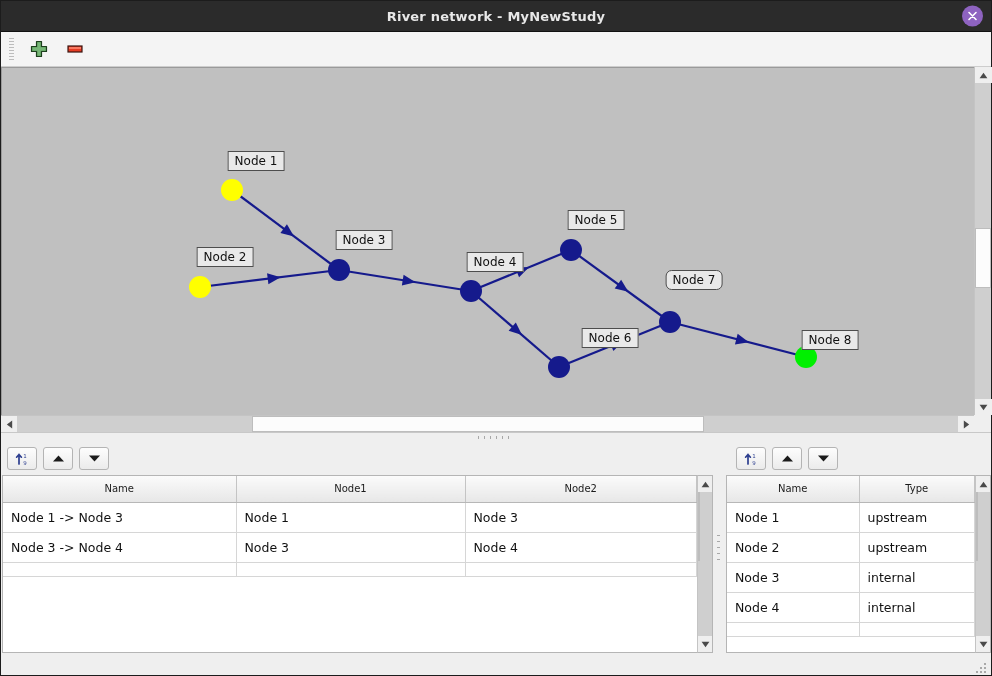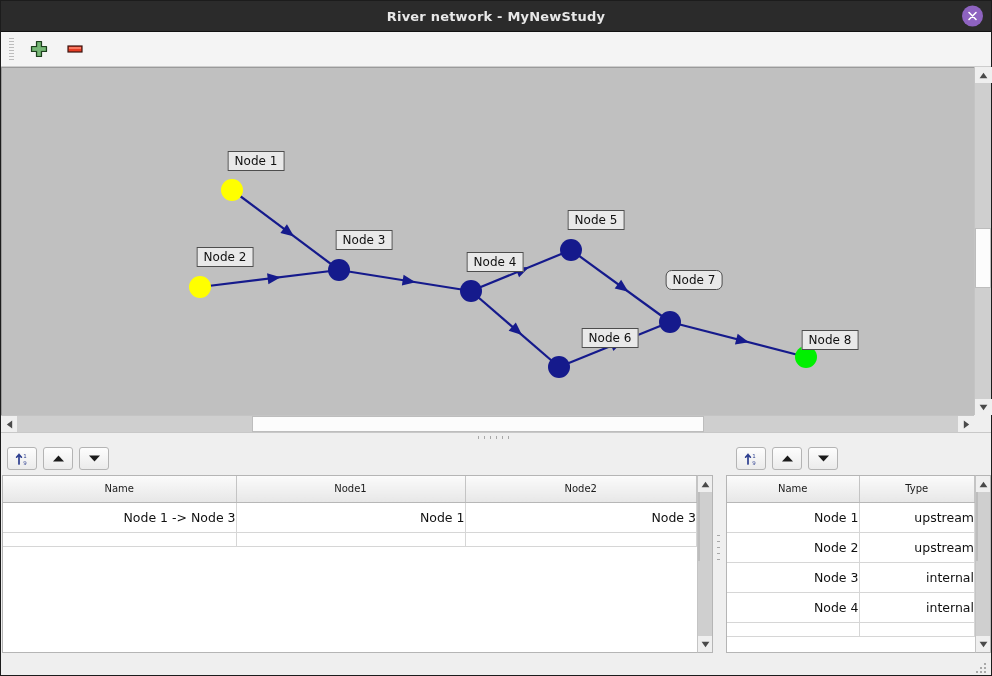--- a/index.html
+++ b/index.html
@@ -90,21 +90,21 @@
   .tbl-host { flex: 1 1 auto; background: #fff; border: 1px solid #b5b5b5; border-right: none;
               overflow: hidden; min-width: 0; }
   table { border-collapse: collapse; width: 100%; table-layout: fixed; }
   thead th {
     height: 26px; background: linear-gradient(to bottom,#fbfbfb,#e7e7e7);
     border-right: 1px solid #c4c4c4; border-bottom: 1px solid #b7b7b7;
     font-size: 10px; font-weight: normal; color: #1b1b1b; text-align: center;
   }
   tbody td {
     height: 30px; border-right: 1px solid #d6d6d6; border-bottom: 1px solid #d6d6d6;
-    font-size: 12.5px; color: #111; padding-left: 0; text-align: right;
+    font-size: 12.5px; color: #111; padding-left: 8px; text-align: left;
     background: #fff; white-space: nowrap; overflow: hidden;
   }
   tbody tr.blank td { height: 14px; }
   .tbl-vscroll { width: 16px; flex: 0 0 16px; background: #f0f0f0;
                  border: 1px solid #b5b5b5; border-left: 1px solid #c4c4c4;
                  display: flex; flex-direction: column; }
   .tbl-vscroll .sb-arrow { width: 14px; }
   .pane-divider { width: 11px; flex: 0 0 11px; background: #efefef;
                   display: flex; align-items: center; justify-content: center; }
   .vgrip-dots { width: 3px; height: 26px;
@@ -266,20 +266,25 @@
                   <th>Node1</th>
                   <th>Node2</th>
                 </tr>
               </thead>
             <tbody id="reaches-body">
                 <tr>
                   <td>Node 1 -&gt; Node 3</td>
                   <td>Node 1</td>
                   <td>Node 3</td>
                 </tr>
+                <tr>
+                  <td>Node 3 -&gt; Node 4</td>
+                  <td>Node 3</td>
+                  <td>Node 4</td>
+                </tr>
                 <tr class="blank">
                   <td></td>
                   <td></td>
                   <td></td>
                 </tr>
               </tbody>
           </table>
         </div>
         <div class="tbl-vscroll">
           <div class="sb-arrow">

